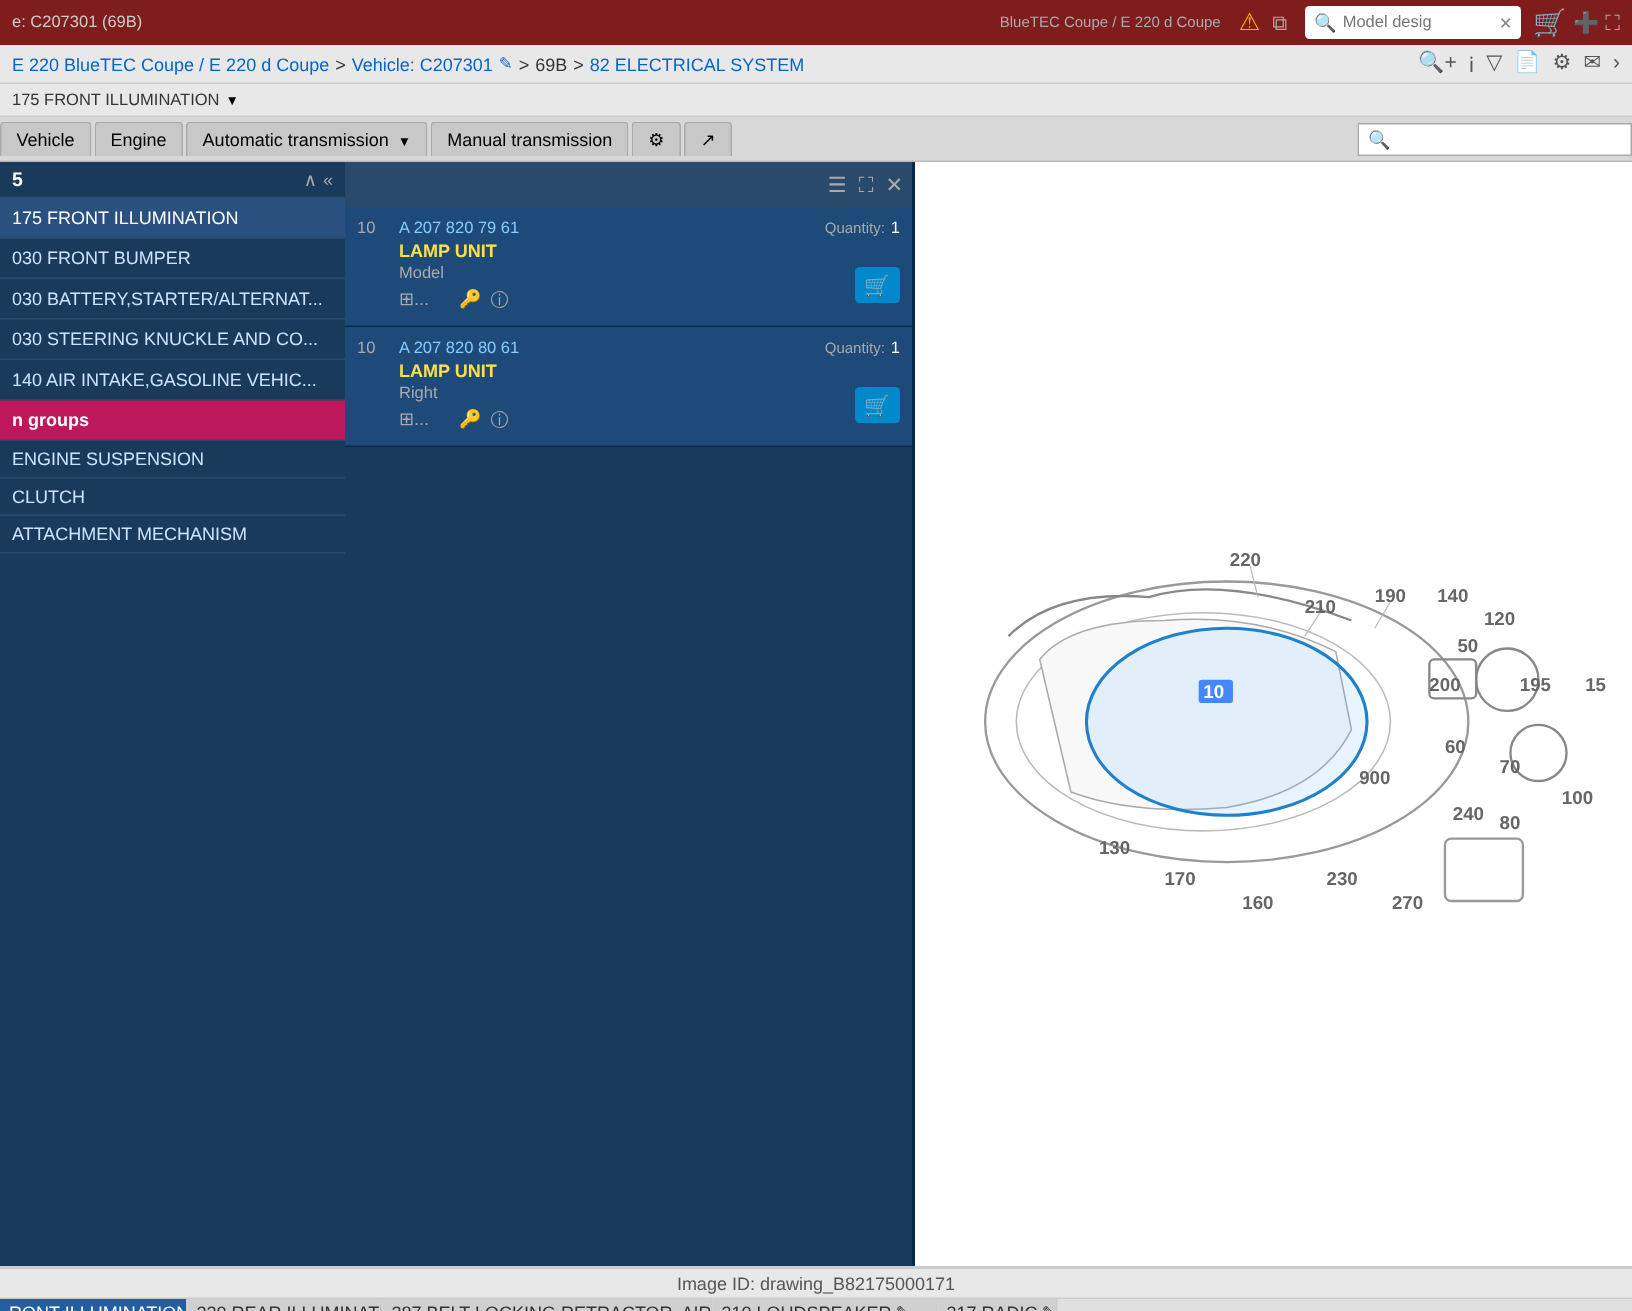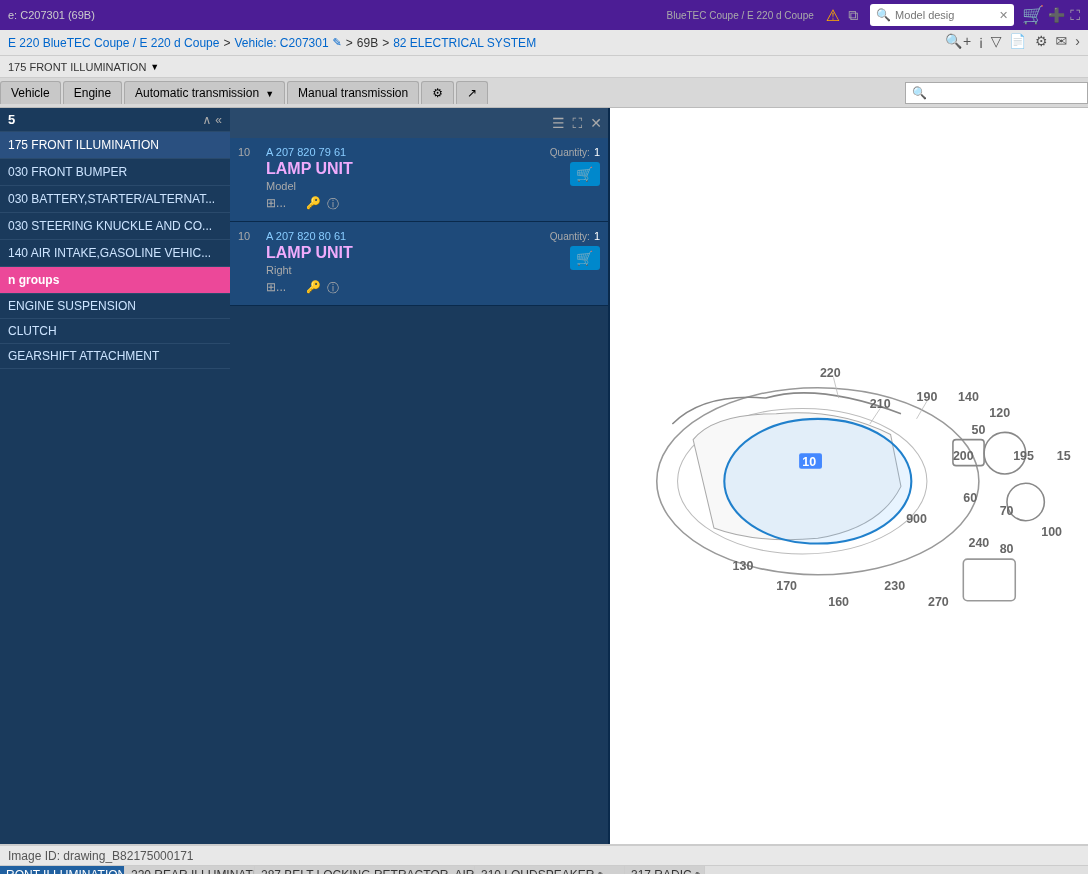--- a/index.html
+++ b/index.html
@@ -1,19 +1,19 @@
 <!DOCTYPE html>
 <html><head>
   <meta charset="utf-8">
   <style>
     * { box-sizing: border-box; margin: 0; padding: 0; font-family: Arial, sans-serif; font-size: 12px; }
     body { background: #f0f0f0; overflow: hidden; width: 1088px; height: 874px; }
 
     
-    .header { background: #4c1d95; color: white; display: flex; align-items: center; padding: 4px 8px; height: 30px; }
+    .header { background: #7f1d1d; color: white; display: flex; align-items: center; padding: 4px 8px; height: 30px; }
     .header-title { flex: 1; font-size: 11px; color: #ccc; }
 
     
     .header-search { display: flex; align-items: center; background: white; border-radius: 3px; padding: 2px 6px; height: 22px; gap: 4px; }
     .header-search input { border: none; outline: none; font-size: 11px; width: 120px; }
 
     
     .breadcrumb-bar { background: #e8e8e8; padding: 3px 8px; display: flex; align-items: center; justify-content: space-between; border-bottom: 1px solid #ccc; height: 26px; }
     .breadcrumb { color: #0066cc; font-size: 11px; display: flex; gap: 4px; align-items: center; }
     .breadcrumb span { color: #333; }
@@ -34,48 +34,48 @@
     
     .main-container { display: flex; height: calc(874px - 30px - 26px - 22px - 30px - 30px); }
 
     
     .sidebar { width: 230px; background: #1a3a5c; color: white; overflow-y: auto; flex-shrink: 0; }
     .sidebar-header { display: flex; align-items: center; justify-content: space-between; padding: 4px 8px; background: #1a3a5c; border-bottom: 1px solid #2a4a6c; }
     .sidebar-header-num { font-size: 13px; font-weight: bold; color: white; }
     .sidebar-header-icons { display: flex; gap: 4px; }
     .sidebar-item { padding: 6px 8px; border-bottom: 1px solid #2a4a6c; cursor: pointer; font-size: 11px; color: #cce4ff; }
     .sidebar-item.active { background: #2a5080; color: white; }
-    .sidebar-section { padding: 6px 8px; background: #ec4899; font-size: 12px; font-weight: bold; color: white; border-bottom: 1px solid #2a4a6c; }
+    .sidebar-section { padding: 6px 8px; background: #be185d; font-size: 12px; font-weight: bold; color: white; border-bottom: 1px solid #2a4a6c; }
     .sidebar-group-item { padding: 5px 8px; border-bottom: 1px solid #2a4a6c; cursor: pointer; font-size: 11px; color: #cce4ff; }
 
     
     .parts-list { width: 380px; background: #1a3a5c; border-right: 2px solid #0a2a4c; flex-shrink: 0; overflow: hidden; display: flex; flex-direction: column; }
     .parts-toolbar { background: #2a4a6c; display: flex; align-items: center; padding: 4px; gap: 4px; height: 30px; }
     .parts-icon-btn { background: transparent; border: none; color: #aaa; cursor: pointer; font-size: 14px; padding: 2px; }
 
     .parts-content { flex: 1; overflow-y: auto; }
     .part-item { background: #1e4a7a; border-bottom: 1px solid #0a2a4c; padding: 8px; cursor: pointer; }
     .part-row { display: flex; align-items: flex-start; gap: 8px; }
     .part-num { color: #aaa; font-size: 11px; width: 20px; flex-shrink: 0; }
     .part-details { flex: 1; }
     .part-code { color: #88ccff; font-size: 11px; }
-    .part-name { color: #f0abfc; font-size: 16px; font-weight: bold; margin: 2px 0; }
+    .part-name { color: #fde047; font-size: 12px; font-weight: bold; margin: 2px 0; }
     .part-desc { color: #aaa; font-size: 11px; }
-    .part-qty { display: flex; flex-direction: column; align-items: flex-end; gap: 4px; }
+    .part-qty { display: flex; flex-direction: column; align-items: flex-end; gap: 20px; }
     .qty-label { color: #aaa; font-size: 10px; }
     .qty-value { color: white; font-size: 11px; }
     .cart-btn { background: #0088cc; border: none; color: white; width: 30px; height: 24px; cursor: pointer; border-radius: 3px; font-size: 14px; }
     .part-icons-row { display: flex; gap: 6px; margin-top: 4px; color: #aaa; font-size: 12px; }
 
     
     .diagram-area { flex: 1; background: white; position: relative; overflow: hidden; }
 
     
     .bottom-bar { height: 110px; background: #e0e0e0; border-top: 2px solid #ccc; display: flex; flex-direction: column; }
-    .image-id-bar { background: #e8e8e8; padding: 3px 8px; font-size: 11px; color: #555; border-bottom: 1px solid #ccc; height: 20px; }
+    .image-id-bar { background: #e8e8e8; padding: 3px 8px; font-size: 11px; color: #555; text-align: center; border-bottom: 1px solid #ccc; height: 20px; }
     .thumbnails-bar { display: flex; gap: 0; flex: 1; overflow: hidden; }
     .thumbnail-item { display: flex; flex-direction: column; border-right: 1px solid #ccc; flex-shrink: 0; cursor: pointer; }
     .thumbnail-label { background: #d0d0d0; padding: 2px 6px; font-size: 10px; color: #333; display: flex; align-items: center; gap: 3px; white-space: nowrap; overflow: hidden; }
     .thumbnail-item.active .thumbnail-label { background: #2060a0; color: white; }
 
     .dropdown-arrow { font-size: 9px; margin-left: 3px; }
 
     
     .warning-icon { color: #ffaa00; font-size: 16px; }
     .copy-icon { color: #aaa; font-size: 14px; }
@@ -185,21 +185,21 @@
     <div class="sidebar-section">
       <span>n groups</span>
     </div>
     <div class="sidebar-group-item">
       <span>ENGINE SUSPENSION</span>
     </div>
     <div class="sidebar-group-item">
       <span>CLUTCH</span>
     </div>
     <div class="sidebar-group-item">
-      <span>GEARSHIFT ATTACHMENT</span>
+      <span>ATTACHMENT MECHANISM</span>
     </div>
   </div>
 
   <div class="parts-list">
     <div class="parts-toolbar">
       <div style="background:#2a4a6c;flex:1;display:flex;align-items:center;padding:0 4px;">
         <input style="background: transparent; border: none; outline: none; color: white; font-size: 11px; flex: 1 1 0%;">
       </div>
       <button class="parts-icon-btn" title="List view">☰</button>
       <button class="parts-icon-btn" title="Expand">⛶</button>

